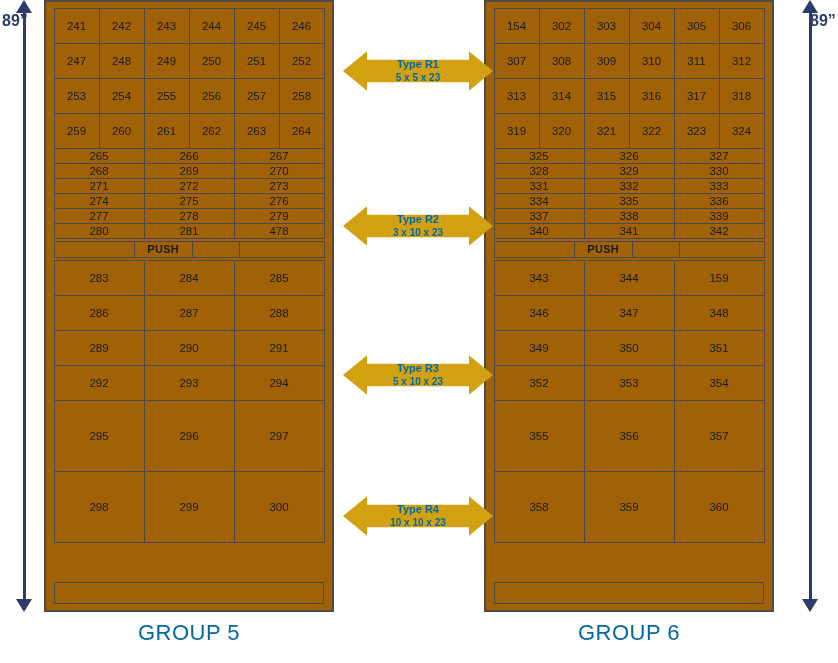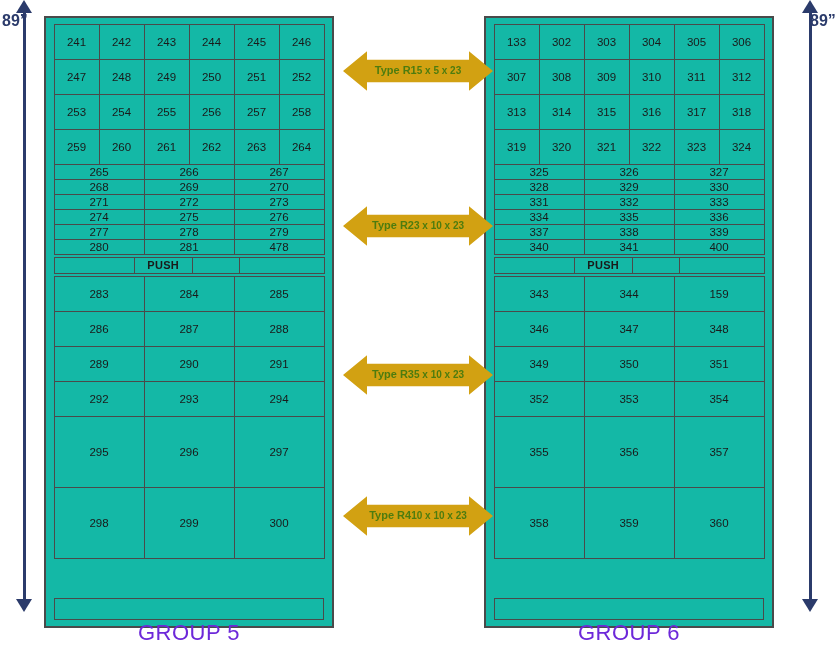--- a/index.html
+++ b/index.html
@@ -51,25 +51,25 @@
     position: absolute;
     top: 12px;
     font-size: 16px;
     font-weight: bold;
     color: #2b3b6b;
   }
 
   
   .group {
     position: absolute;
-    top: 16px;
+    top: 0;
     width: 290px;
     height: 612px;
     border: 2px solid #4a4a4a;
-    background: #14b8a6;
+    background: #a16207;
     box-sizing: border-box;
   }
   #group-left { left: 44px; }
   #group-right { left: 484px; }
 
   .grid {
     position: absolute;
     left: 8px;
     right: 8px;
     top: 6px;
@@ -152,39 +152,39 @@
     background: #d2a112;
     clip-path: polygon(
       0% 50%, 16% 18%, 16% 32%, 84% 32%, 84% 18%, 100% 50%,
       84% 82%, 84% 68%, 16% 68%, 16% 82%
     );
   }
   .legend-arrow .txt {
     position: absolute;
     inset: 0;
     display: flex;
-    flex-direction: row;
+    flex-direction: column;
     align-items: center;
     justify-content: center;
-    color: #4d7c0f;
+    color: #0369a1;
     font-weight: bold;
     line-height: 1.25;
     pointer-events: none;
   }
   .legend-arrow .t1 { font-size: 11px; }
   .legend-arrow .t2 { font-size: 10px; }
 
   
   .caption {
     position: absolute;
     top: 620px;
     width: 290px;
     text-align: center;
     font-size: 22px;
-    color: #6d28d9;
+    color: #0369a1;
     letter-spacing: 0.5px;
   }
   #caption-left { left: 44px; }
   #caption-right { left: 484px; }
 </style>
 </head>
 <body>
 
 <div class="height-marker" id="marker-left" style="left:4px;">
   <div class="arrow-up"></div>
@@ -300,21 +300,21 @@
         <div class="cell">299</div>
         <div class="cell">300</div>
       </div>
     </div>
   <div class="plinth"></div>
 </div>
 
 <div class="group" id="group-right">
   <div class="grid">
       <div class="row r1">
-        <div class="cell">133</div>
+        <div class="cell">154</div>
         <div class="cell">302</div>
         <div class="cell">303</div>
         <div class="cell">304</div>
         <div class="cell">305</div>
         <div class="cell">306</div>
       </div>
       <div class="row r1">
         <div class="cell">307</div>
         <div class="cell">308</div>
         <div class="cell">309</div>
@@ -359,21 +359,21 @@
         <div class="cell">336</div>
       </div>
       <div class="row r2">
         <div class="cell">337</div>
         <div class="cell">338</div>
         <div class="cell">339</div>
       </div>
       <div class="row r2">
         <div class="cell">340</div>
         <div class="cell">341</div>
-        <div class="cell">400</div>
+        <div class="cell">342</div>
       </div>
       <div class="push-strip">
         <div class="push-seg s1"></div>
         <div class="push-seg s2">PUSH</div>
         <div class="push-seg s3"></div>
         <div class="push-seg s4"></div>
       </div>
       <div class="row r3">
         <div class="cell">343</div>
         <div class="cell">344</div>

